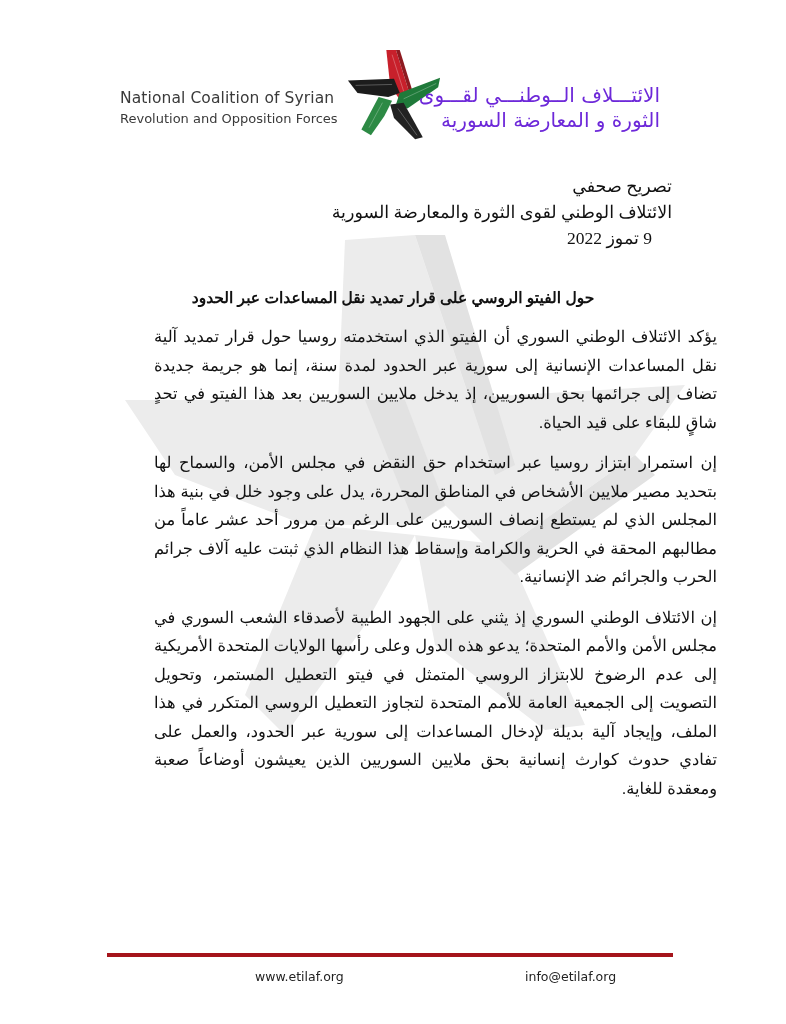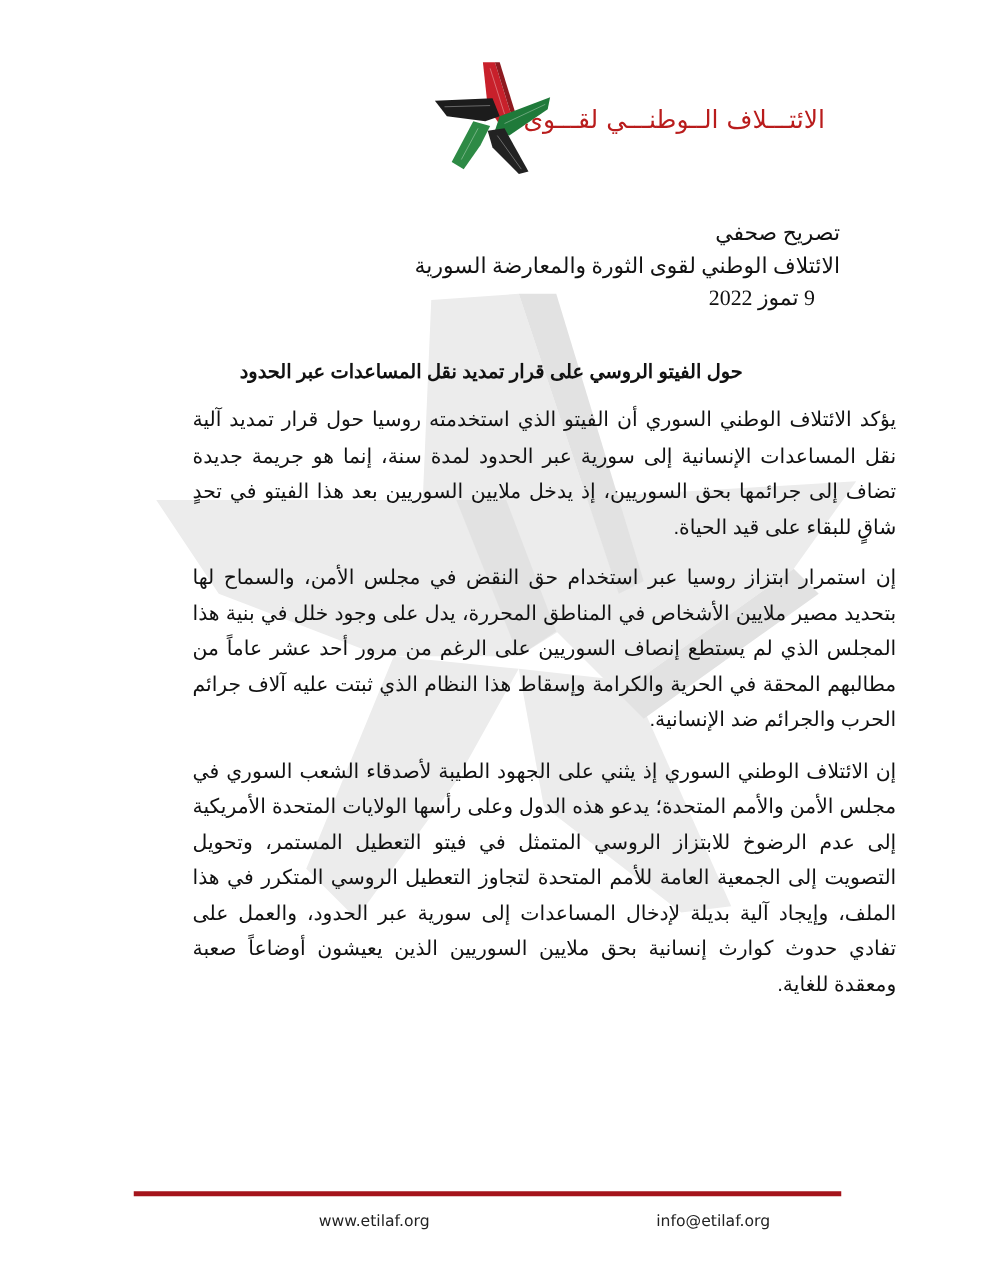--- a/index.html
+++ b/index.html
@@ -7,21 +7,21 @@
          font-family: "Liberation Sans", sans-serif; color: #111; }
   .page { position: absolute; left: 0; top: 0; width: 786px; height: 1024px; background: #fff; }
 
   
   .watermark { position: absolute; left: 115px; top: 225px; width: 580px; height: 520px; z-index: 0; }
   .en-name { position: absolute; left: 120px; top: 88px; color: #3a3a3a; font-family: "DejaVu Sans", sans-serif; }
   .en-name .l1 { font-size: 15.5px; letter-spacing: 0.1px; line-height: 20px; white-space: nowrap; }
   .en-name .l2 { font-size: 13px; line-height: 22px; white-space: nowrap; }
   .logo { position: absolute; left: 346px; top: 47px; width: 96px; height: 96px; }
   .ar-name { position: absolute; left: 436px; top: 82px; width: 224px; direction: rtl; text-align: right;
-             color: #b91c1c; font-family: "DejaVu Sans", sans-serif; }
+             color: #6d28d9; font-family: "DejaVu Sans", sans-serif; }
   .ar-name .l1 { font-size: 20px; line-height: 26px; white-space: nowrap; }
   .ar-name .l2 { font-size: 20px; line-height: 24px; white-space: nowrap; }
 
   
   .meta { position: absolute; right: 114px; top: 173px; direction: rtl; text-align: right; z-index: 2;
           font-family: "Liberation Serif", serif; font-size: 17.5px; line-height: 26px; color: #111; }
   .meta div { white-space: nowrap; margin-left: 12px; }
   .meta .date { padding-right: 20px; }
 
   .title { position: absolute; left: 0; top: 287px; width: 786px; text-align: center; direction: rtl; z-index: 2;
@@ -50,20 +50,24 @@
       <polygon points="130,470 200,300 300,310 250,400 170,510"></polygon>
       <polygon points="300,310 390,320 470,500 430,505 320,420"></polygon>
     </g>
     <g fill="#e2e2e2">
       <polygon points="300,10 330,10 400,240 380,250"></polygon>
       <polygon points="250,175 290,175 330,280 300,300"></polygon>
       <polygon points="380,330 520,230 540,250 400,350"></polygon>
     </g>
   </svg>
 
+  <div class="en-name">
+    <div class="l1">National Coalition of Syrian</div>
+    <div class="l2">Revolution and Opposition Forces</div>
+  </div>
 
   <svg class="logo" viewBox="0 0 100 100">
 
     <polygon fill="#c8202b" points="42,3 52,3 66,48 56,55 46,40"></polygon>
     <polygon fill="#8e1a20" points="52,3 56,3 69,45 66,48"></polygon>
 
     <polygon fill="#1c1c1c" points="2,35 50,33 56,48 44,52 12,48"></polygon>
 
     <polygon fill="#1f7a3a" points="56,48 98,32 96,42 64,64 52,60"></polygon>
 
@@ -74,20 +78,21 @@
       <line x1="48" y1="8" x2="60" y2="46"></line>
       <line x1="10" y1="40" x2="48" y2="39"></line>
       <line x1="60" y1="54" x2="94" y2="38"></line>
       <line x1="24" y1="84" x2="38" y2="58"></line>
       <line x1="54" y1="64" x2="74" y2="92"></line>
     </g>
   </svg>
 
   <div class="ar-name">
     <div class="l1">الائتـــلاف الــوطنـــي لقـــوى</div>
+    <div class="l2">الثورة و المعارضة السورية</div>
   </div>
 
   <div class="meta">
     <div>تصريح صحفي</div>
     <div>الائتلاف الوطني لقوى الثورة والمعارضة السورية</div>
     <div class="date">9 تموز 2022</div>
   </div>
 
   <div class="title">حول الفيتو الروسي على قرار تمديد نقل المساعدات عبر الحدود</div>
 

